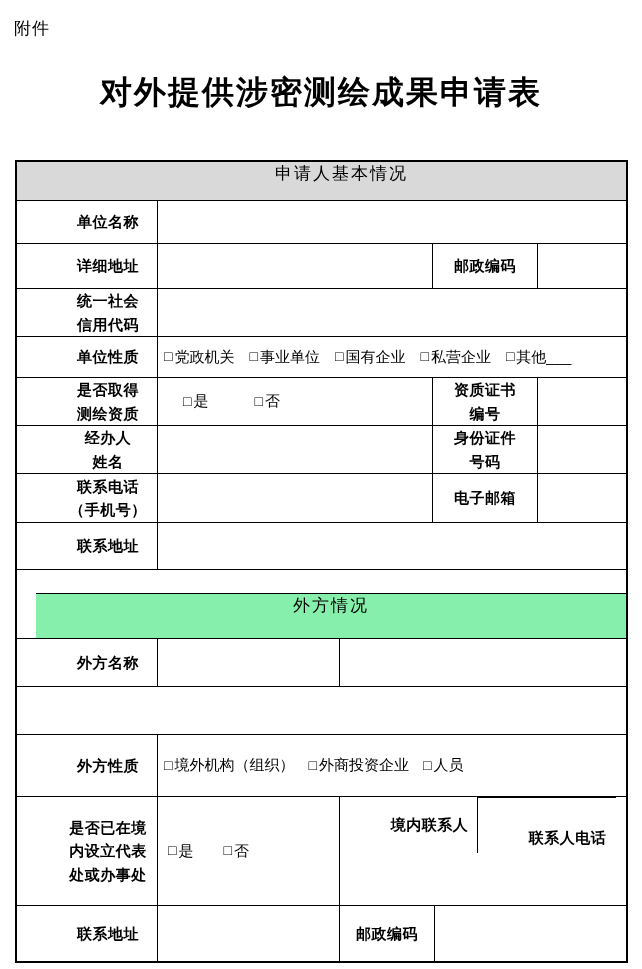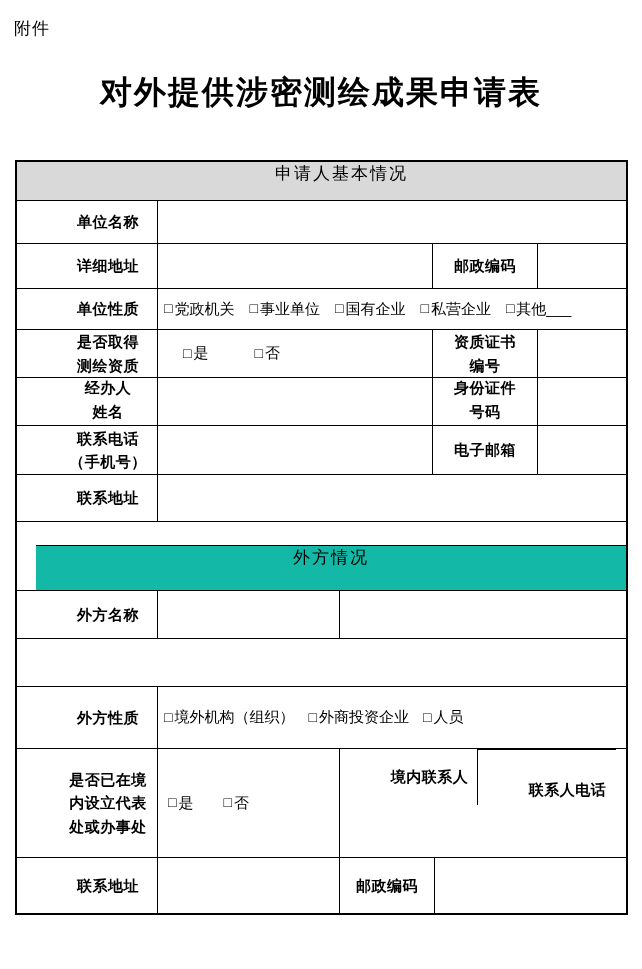--- a/index.html
+++ b/index.html
@@ -72,21 +72,21 @@
   }
   .subrow { display: flex; box-sizing: border-box; }
   .subrow + .subrow { border-top: 1.5px solid #000; align-items: flex-end; }
   
   .h-sec1 { height: 38px; }
   .h-r1  { height: 43px; }
   .h-r2  { height: 45px; }
   .h-r3  { height: 48px; }
   .h-r4  { height: 41px; }
   .h-r5  { height: 48px; }
-  .h-r6  { height: 48px; font-family: Liberation Mono, monospace; }
+  .h-r6  { height: 48px; }
   .h-r7  { height: 49px; }
   .h-r8  { height: 47px; }
   .h-thin { height: 24px; }
   .h-sec2 { height: 45px; }
   .h-r10 { height: 48px; }
   .h-r11 { height: 48px; }
   .h-r12 { height: 62px; }
   .h-r13 { height: 109px; }
   .h-sub1 { height: 55.5px; }
   .h-sub2 { height: 52px; }
@@ -121,20 +121,29 @@
       <div class="val"></div>
     </div>
     <div class="cell w-rlbl1">
       <div class="lbl">邮政编码</div>
     </div>
     <div class="cell w-rest">
       <div class="val"></div>
     </div>
   </div>
 
+  <div class="row h-r3">
+    <div class="cell w-lbl">
+      <div class="lbl">统一社会
+信用代码</div>
+    </div>
+    <div class="cell w-rest">
+      <div class="val"></div>
+    </div>
+  </div>
 
   <div class="row h-r4">
     <div class="cell w-lbl">
       <div class="lbl">单位性质</div>
     </div>
     <div class="cell w-rest">
       <div class="cbx-group g-unit">
 
           <span class="cbx-item">
             <span class="cbx-icon">□</span>
@@ -231,21 +240,21 @@
     </div>
     <div class="cell w-rest">
       <div class="val"></div>
     </div>
   </div>
 
   <div class="row h-thin">
     <div class="cell w-rest"></div>
   </div>
 
-  <div class="row sec-header h-sec2" style="background: #14b8a6; margin-left: 19px;">
+  <div class="row sec-header h-sec2" style="background: #86efac; margin-left: 19px;">
     <div class="htxt">外方情况</div>
   </div>
 
   <div class="row h-r10">
     <div class="cell w-lbl">
       <div class="lbl">外方名称</div>
     </div>
     <div class="cell w-mid2">
       <div class="val"></div>
     </div>

